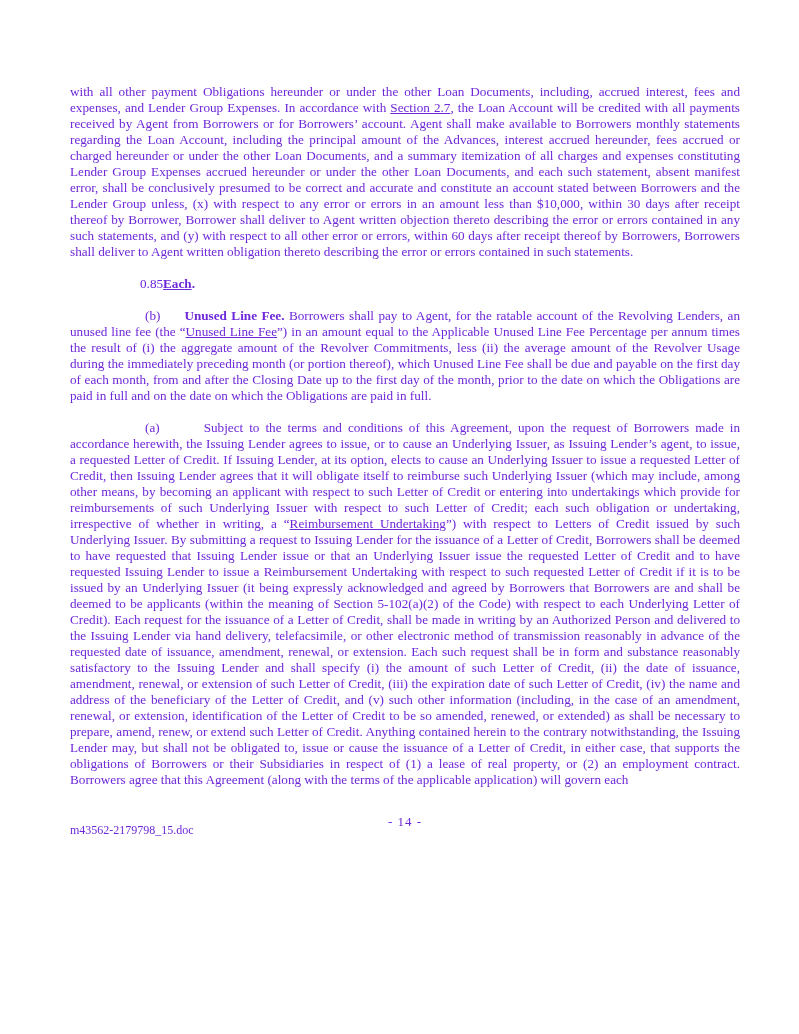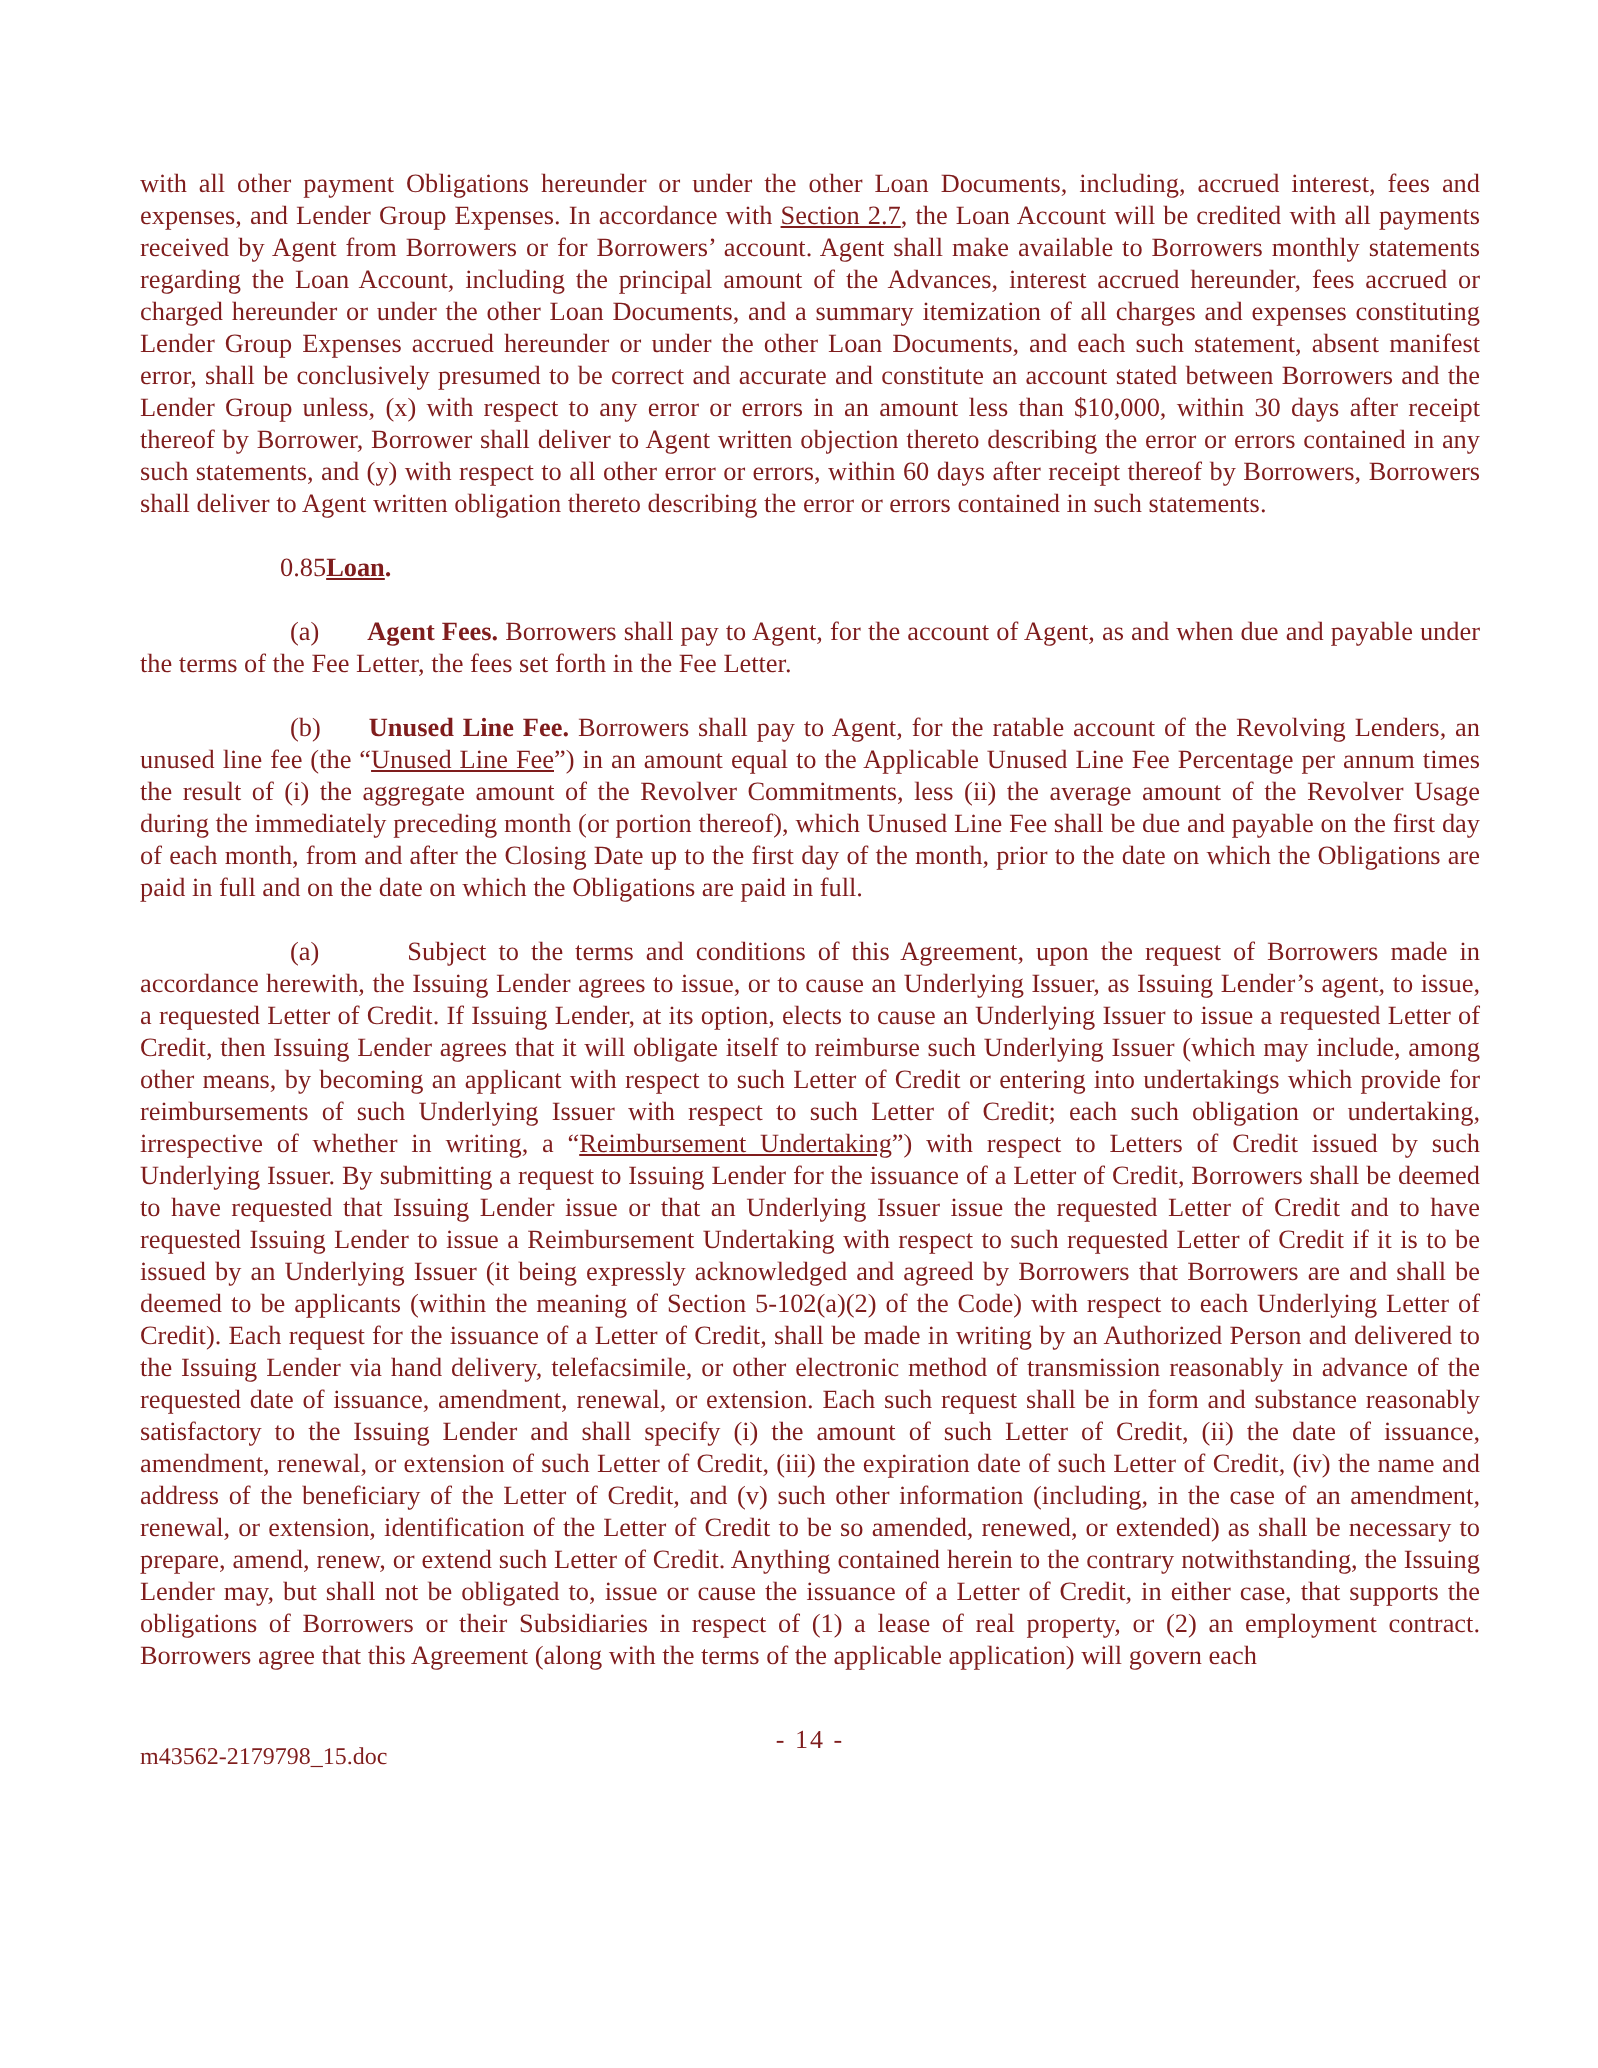--- a/index.html
+++ b/index.html
@@ -11,21 +11,21 @@
     position: relative;
     width: 799px;
     height: 1034px;
     margin: 0 auto;
     background: #ffffff;
     box-sizing: border-box;
     padding: 84px 59px 0 70px;
     font-family: "Liberation Serif", "DejaVu Serif", serif;
     font-size: 13.2px;
     line-height: 16px;
-    color: #7f1d1d;
+    color: #6d28d9;
     overflow: hidden;
   }
   .content p {
     margin: 0;
     text-align: justify;
   }
   .content p + p {
     margin-top: 16px;
   }
   p.heading {
@@ -55,22 +55,21 @@
     text-align: left;
     font-size: 12px;
   }
 </style>
 </head>
 <body>
 
 <div class="page">
   <section class="content">
       <p class="body"><span class="">with all other payment Obligations hereunder or under the other Loan Documents, including, accrued interest, fees and expenses, and Lender Group Expenses. In accordance with </span><span class="u">Section 2.7</span><span class="">, the Loan Account will be credited with all payments received by Agent from Borrowers or for Borrowers’ account. Agent shall make available to Borrowers monthly statements regarding the Loan Account, including the principal amount of the Advances, interest accrued hereunder, fees accrued or charged hereunder or under the other Loan Documents, and a summary itemization of all charges and expenses constituting Lender Group Expenses accrued hereunder or under the other Loan Documents, and each such statement, absent manifest error, shall be conclusively presumed to be correct and accurate and constitute an account stated between Borrowers and the Lender Group unless, (x) with respect to any error or errors in an amount less than $10,000, within 30 days after receipt thereof by Borrower, Borrower shall deliver to Agent written objection thereto describing the error or errors contained in any such statements, and (y) with respect to all other error or errors, within 60 days after receipt thereof by Borrowers, Borrowers shall deliver to Agent written obligation thereto describing the error or errors contained in such statements.</span></p>
-      <p class="heading"><span class="hnum">0.85</span><span class="b u">Loan</span><span class="b">.</span></p>
-      <p class="body sub"><span class="">(a)</span><span class="sp" style="width: 24px;"></span><span class="b">Agent Fees.</span><span class=""> Borrowers shall pay to Agent, for the account of Agent, as and when due and payable under the terms of the Fee Letter, the fees set forth in the Fee Letter.</span></p>
+      <p class="heading"><span class="hnum">0.85</span><span class="b u">Each</span><span class="b">.</span></p>
       <p class="body sub"><span class="">(b)</span><span class="sp" style="width: 24px;"></span><span class="b">Unused Line Fee.</span><span class=""> Borrowers shall pay to Agent, for the ratable account of the Revolving Lenders, an unused line fee (the “</span><span class="u">Unused Line Fee</span><span class="">”) in an amount equal to the Applicable Unused Line Fee Percentage </span><span class="i">per annum</span><span class=""> times the result of (i) the aggregate amount of the Revolver Commitments, less (ii) the average amount of the Revolver Usage during the immediately preceding month (or portion thereof), which Unused Line Fee shall be due and payable on the first day of each month, from and after the Closing Date up to the first day of the month, prior to the date on which the Obligations are paid in full and on the date on which the Obligations are paid in full.</span></p>
       <p class="body sub"><span class="">(a)</span><span class="sp" style="width: 44px;"></span><span class="">Subject to the terms and conditions of this Agreement, upon the request of Borrowers made in accordance herewith, the Issuing Lender agrees to issue, or to cause an Underlying Issuer, as Issuing Lender’s agent, to issue, a requested Letter of Credit. If Issuing Lender, at its option, elects to cause an Underlying Issuer to issue a requested Letter of Credit, then Issuing Lender agrees that it will obligate itself to reimburse such Underlying Issuer (which may include, among other means, by becoming an applicant with respect to such Letter of Credit or entering into undertakings which provide for reimbursements of such Underlying Issuer with respect to such Letter of Credit; each such obligation or undertaking, irrespective of whether in writing, a “</span><span class="u">Reimbursement Undertaking</span><span class="">”) with respect to Letters of Credit issued by such Underlying Issuer. By submitting a request to Issuing Lender for the issuance of a Letter of Credit, Borrowers shall be deemed to have requested that Issuing Lender issue or that an Underlying Issuer issue the requested Letter of Credit and to have requested Issuing Lender to issue a Reimbursement Undertaking with respect to such requested Letter of Credit if it is to be issued by an Underlying Issuer (it being expressly acknowledged and agreed by Borrowers that Borrowers are and shall be deemed to be applicants (within the meaning of Section 5-102(a)(2) of the Code) with respect to each Underlying Letter of Credit). Each request for the issuance of a Letter of Credit, shall be made in writing by an Authorized Person and delivered to the Issuing Lender via hand delivery, telefacsimile, or other electronic method of transmission reasonably in advance of the requested date of issuance, amendment, renewal, or extension. Each such request shall be in form and substance reasonably satisfactory to the Issuing Lender and shall specify (i) the amount of such Letter of Credit, (ii) the date of issuance, amendment, renewal, or extension of such Letter of Credit, (iii) the expiration date of such Letter of Credit, (iv) the name and address of the beneficiary of the Letter of Credit, and (v) such other information (including, in the case of an amendment, renewal, or extension, identification of the Letter of Credit to be so amended, renewed, or extended) as shall be necessary to prepare, amend, renew, or extend such Letter of Credit. Anything contained herein to the contrary notwithstanding, the Issuing Lender may, but shall not be obligated to, issue or cause the issuance of a Letter of Credit, in either case, that supports the obligations of Borrowers or their Subsidiaries in respect of (1) a lease of real property, or (2) an employment contract. Borrowers agree that this Agreement (along with the terms of the applicable application) will govern each</span></p>
     </section>
   <div class="footer">
     <div class="page-number">- 14 -</div>
     <div class="doc-filename">m43562-2179798_15.doc</div>
   </div>
 </div>
 
 </body></html>

